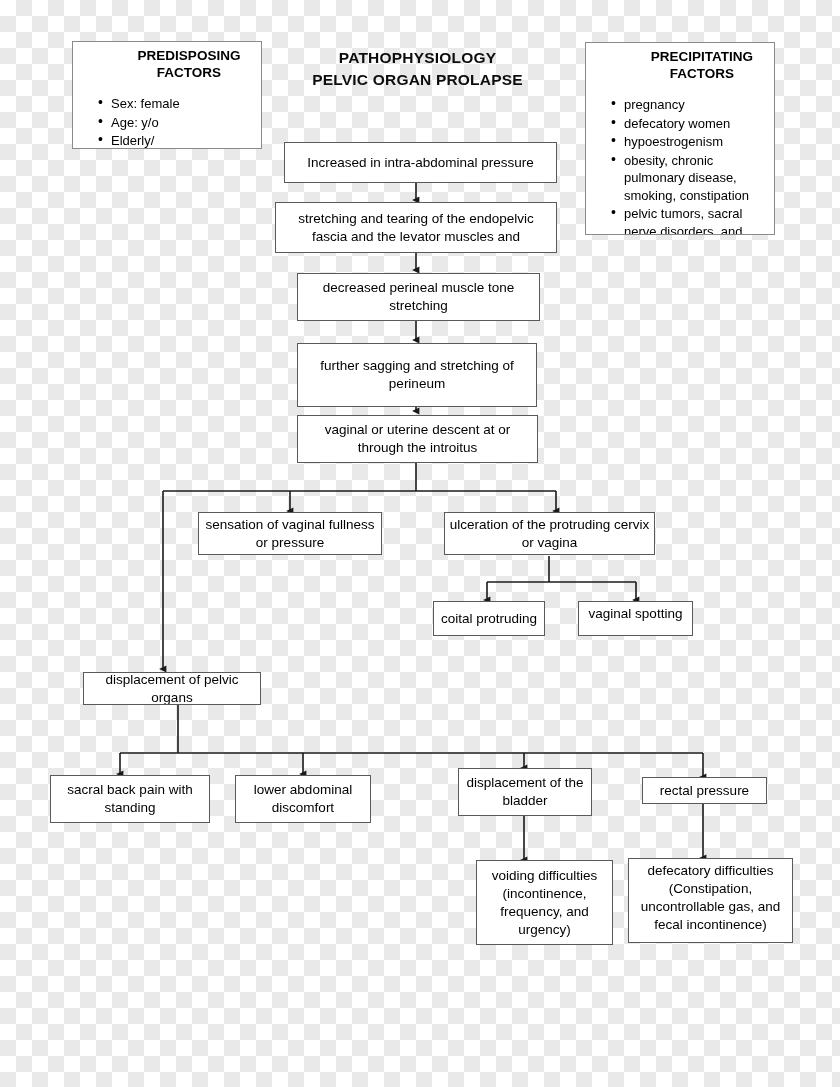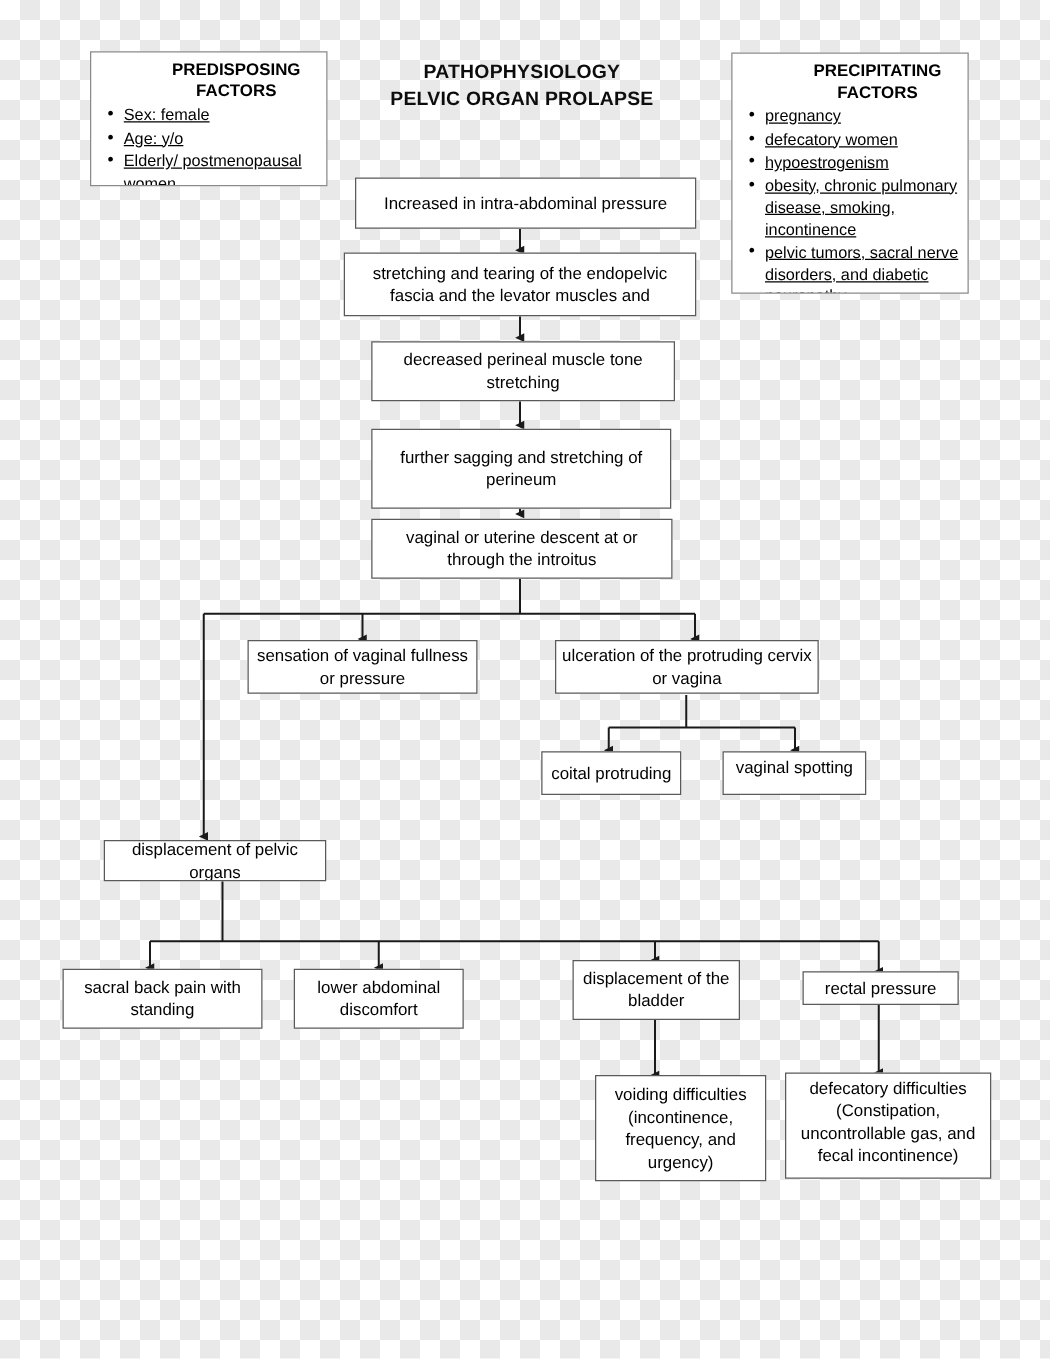--- a/index.html
+++ b/index.html
@@ -70,24 +70,23 @@
   }
   .panel-title {
     font-weight: bold;
     text-align: center;
     font-size: 13.5px;
     line-height: 16.5px;
     padding: 6px 4px 2px 4px;
     margin-left: 44px;
   }
   .panel ul {
-    margin: 0;
+    margin: 12px;
     padding: 0 6px 0 26px;
     list-style: none;
-    text-decoration: underline;
   }
   .panel li {
     position: relative;
     margin: 0 0 1px 0;
   }
   .panel li::before {
     content: "\2022";
     position: absolute;
     left: -13px;
     top: -1px;
@@ -170,21 +169,21 @@
 
   <div class="panel" style="left:585px; top:42px; width:190px; height:193px;">
     <div class="panel-title">
       <div>PRECIPITATING</div>
       <div>FACTORS</div>
     </div>
     <ul>
       <li>pregnancy</li>
       <li>defecatory women</li>
       <li>hypoestrogenism</li>
-      <li>obesity, chronic pulmonary disease, smoking, incontinence</li>
+      <li>obesity, chronic pulmonary disease, smoking, constipation</li>
       <li>pelvic tumors, sacral nerve disorders, and diabetic neuropathy.</li>
     </ul>
   </div>
 
   <div class="box" style="left:284px; top:142px; width:273px; height:41px;">Increased in intra-abdominal pressure</div>
 
   <div class="box" style="left:275px; top:202px; width:282px; height:51px;">stretching and tearing of the endopelvic fascia and the levator muscles and</div>
 
   <div class="box" style="left:297px; top:273px; width:243px; height:48px;">decreased perineal muscle tone stretching</div>
 

